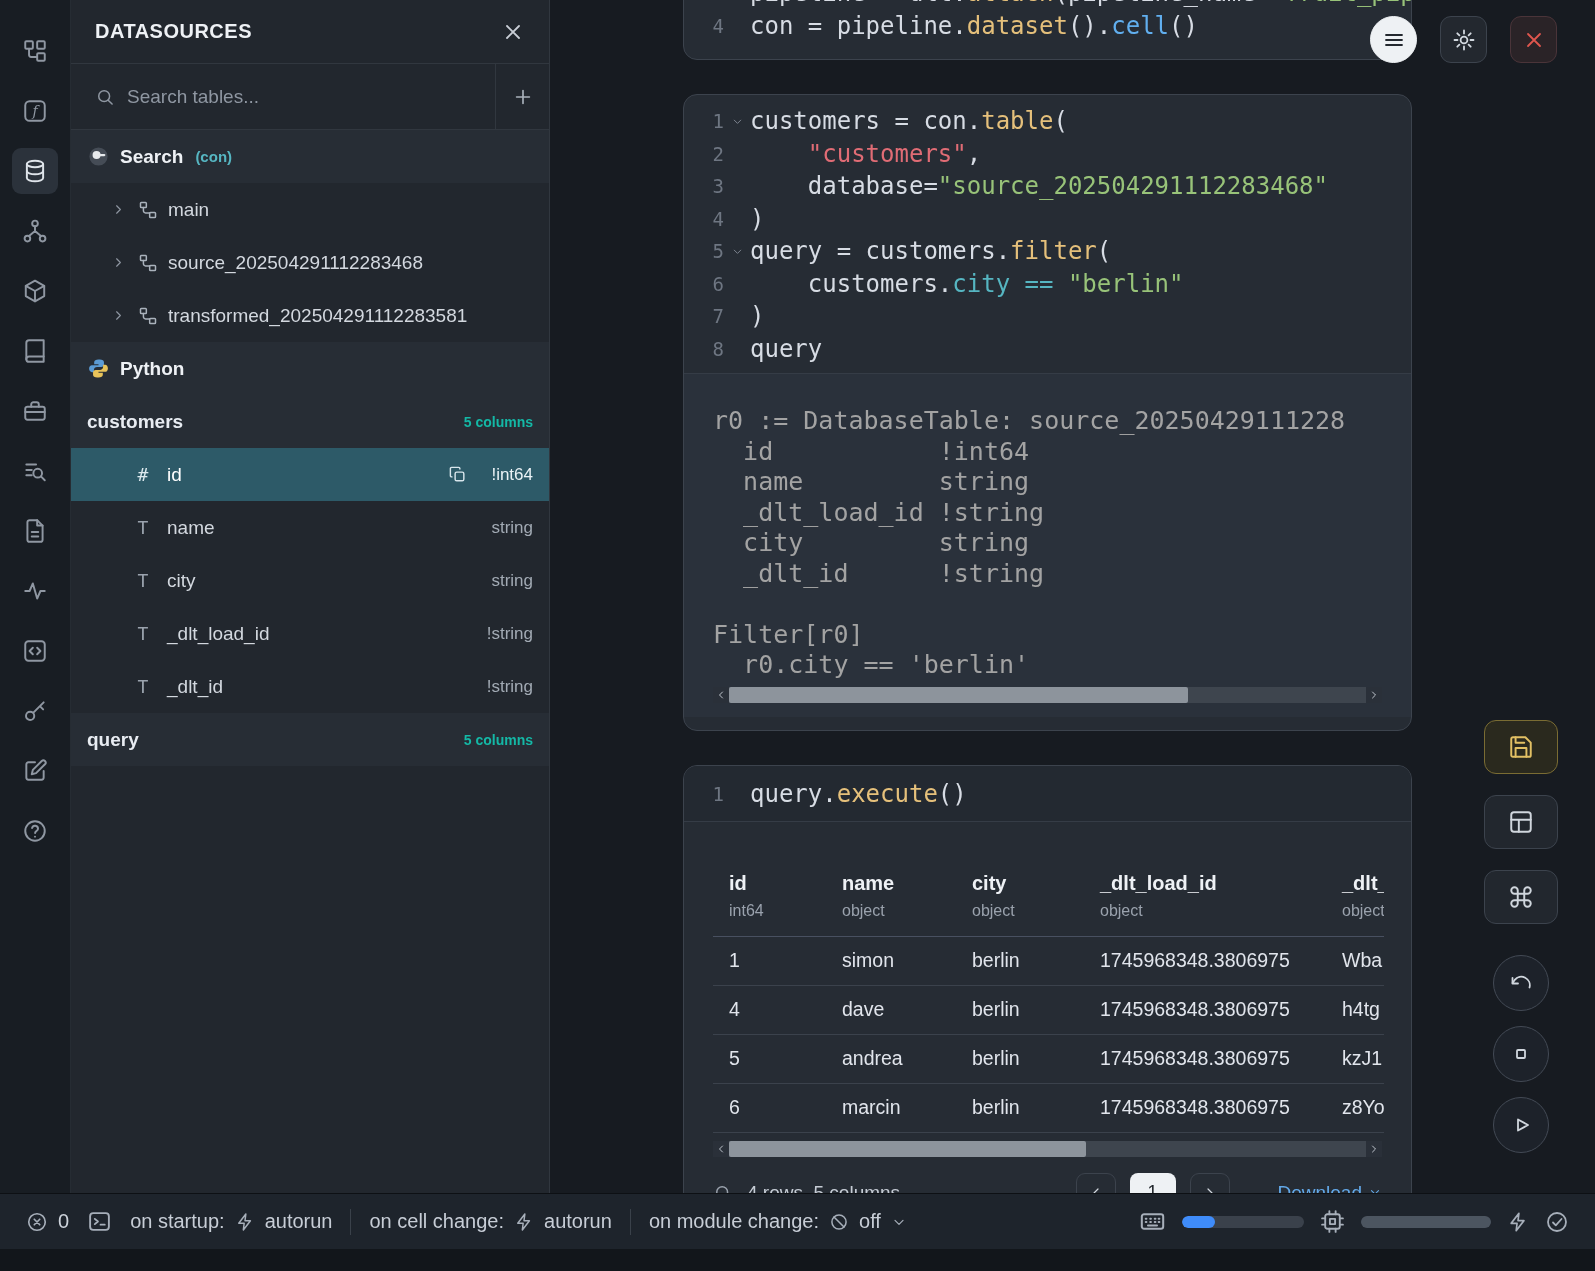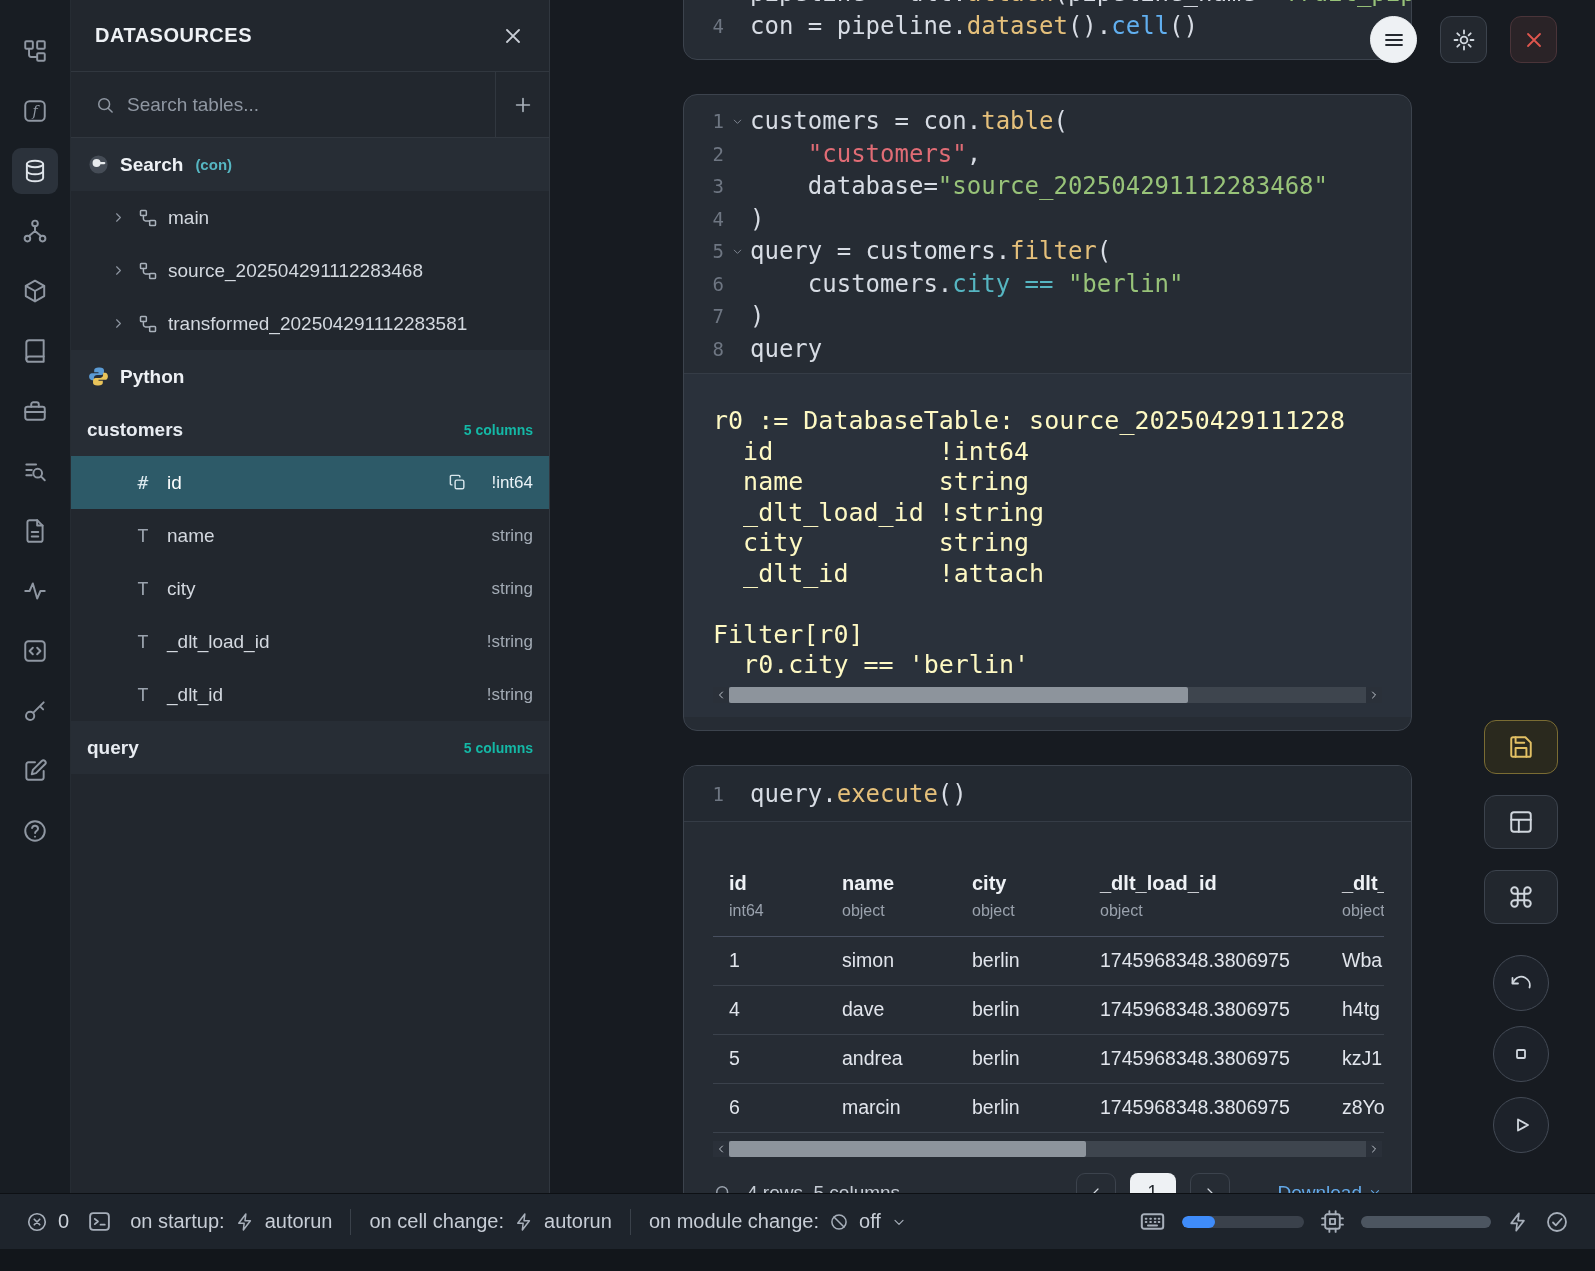--- a/index.html
+++ b/index.html
@@ -11,21 +11,21 @@
   .rail{position:absolute;left:0;top:0;width:71px;height:1271px;background:#181d23;
         border-right:1px solid #262c33;display:flex;flex-direction:column;align-items:center;
         padding-top:28px;gap:14px;z-index:10}
   .rail-item{width:46px;height:46px;border-radius:9px;display:flex;align-items:center;
              justify-content:center;color:#8f97a2;cursor:pointer;flex:none}
   .rail-item.active{background:#2b323b;color:#dfe4ea}
 
   
   .sidebar{position:absolute;left:71px;top:0;width:479px;height:1271px;background:#22272e;
            border-right:1px solid #31373f;z-index:10}
-  .sb-head{height:72px;display:flex;align-items:center;padding:0 24px;border-bottom:1px solid #31373f}
+  .sb-head{height:64px;display:flex;align-items:center;padding:0 24px;border-bottom:1px solid #31373f}
   .sb-head h1{font-size:20px;font-weight:bold;letter-spacing:.5px;color:#eef1f5;flex:1}
   .ghost-btn{background:none;border:none;color:#c9ced6;cursor:pointer;display:flex;align-items:center}
   .sb-search{height:66px;display:flex;align-items:center;border-bottom:1px solid #31373f}
   .sicon{padding:0 12px 0 24px;color:#8f97a2;display:flex}
   .sb-search input{flex:1;background:transparent;border:none;outline:none;color:#dfe3ea;
                    font-size:19px;font-family:"Liberation Sans",sans-serif;min-width:0}
   .sb-search input::placeholder{color:#8f97a2}
   .sb-plus{width:54px;height:66px;border:none;border-left:1px solid #31373f;background:transparent;
            color:#aab2bc;display:flex;align-items:center;justify-content:center;cursor:pointer}
   .sb-row{height:53px;display:flex;align-items:center;padding:0 16px;font-size:19px;
@@ -64,21 +64,21 @@
   .gut{width:40px;text-align:right;color:#6e7682;font-size:19px;flex:none}
   .fold{width:26px;display:flex;justify-content:center;align-items:center;color:#7e8691;flex:none}
   .code-text{white-space:pre}
   .tok.fn{color:#e5c07b}
   .tok.blue{color:#61afef}
   .tok.cyan{color:#56b6c2}
   .tok.str{color:#98c379}
   .tok.strred{color:#e06c75}
   .output-area{background:#2a313b;border-top:1px solid #353c46;padding:32px 0 14px}
   .out-line{font-family:"DejaVu Sans Mono",monospace;font-size:25px;line-height:30.5px;
-            color:#fef9c3;white-space:pre;padding-left:29px;overflow:hidden}
+            color:#a3a3a3;white-space:pre;padding-left:29px;overflow:hidden}
   .hscroll{display:flex;align-items:center;height:16px;margin:6px 29px 0 29px}
   .hs-btn{width:16px;height:16px;background:#2a3039;color:#cfd5dc;display:flex;align-items:center;
           justify-content:center;flex:none;cursor:pointer}
   .hs-track{flex:1;height:16px;background:#3e454e;position:relative}
   .hs-thumb{position:absolute;top:0;left:0;height:16px;background:#8d949c;border-radius:2px}
   .exec-code{background:#232931;border-bottom:1px solid #353c46;padding:12px 0 10px}
   .exec-output{padding:34px 29px 0}
   .exec-output .hscroll{margin:8px 0 0 0}
   .tbl-clip{width:671px;overflow:hidden}
   .tbl{width:820px}
@@ -430,21 +430,21 @@
             <span class="code-text"><span class="tok ">query</span></span>
           </div>
         </div>
       <div class="output-area">
         <div id="cell2-output">
             <div class="out-line">r0 := DatabaseTable: source_20250429111228</div>
             <div class="out-line">  id           !int64</div>
             <div class="out-line">  name         string</div>
             <div class="out-line">  _dlt_load_id !string</div>
             <div class="out-line">  city         string</div>
-            <div class="out-line">  _dlt_id      !attach</div>
+            <div class="out-line">  _dlt_id      !string</div>
             <div class="out-line">&nbsp;</div>
             <div class="out-line">Filter[r0]</div>
             <div class="out-line">  r0.city == 'berlin'</div>
           </div>
         <div class="hscroll">
           <span class="hs-btn">
               <svg width="12" height="12" viewBox="0 0 24 24" fill="none" stroke="currentColor" stroke-width="1.8" stroke-linecap="round" stroke-linejoin="round">
                 <path d="M15 6l-6 6 6 6"></path>
               </svg>
             </span>

